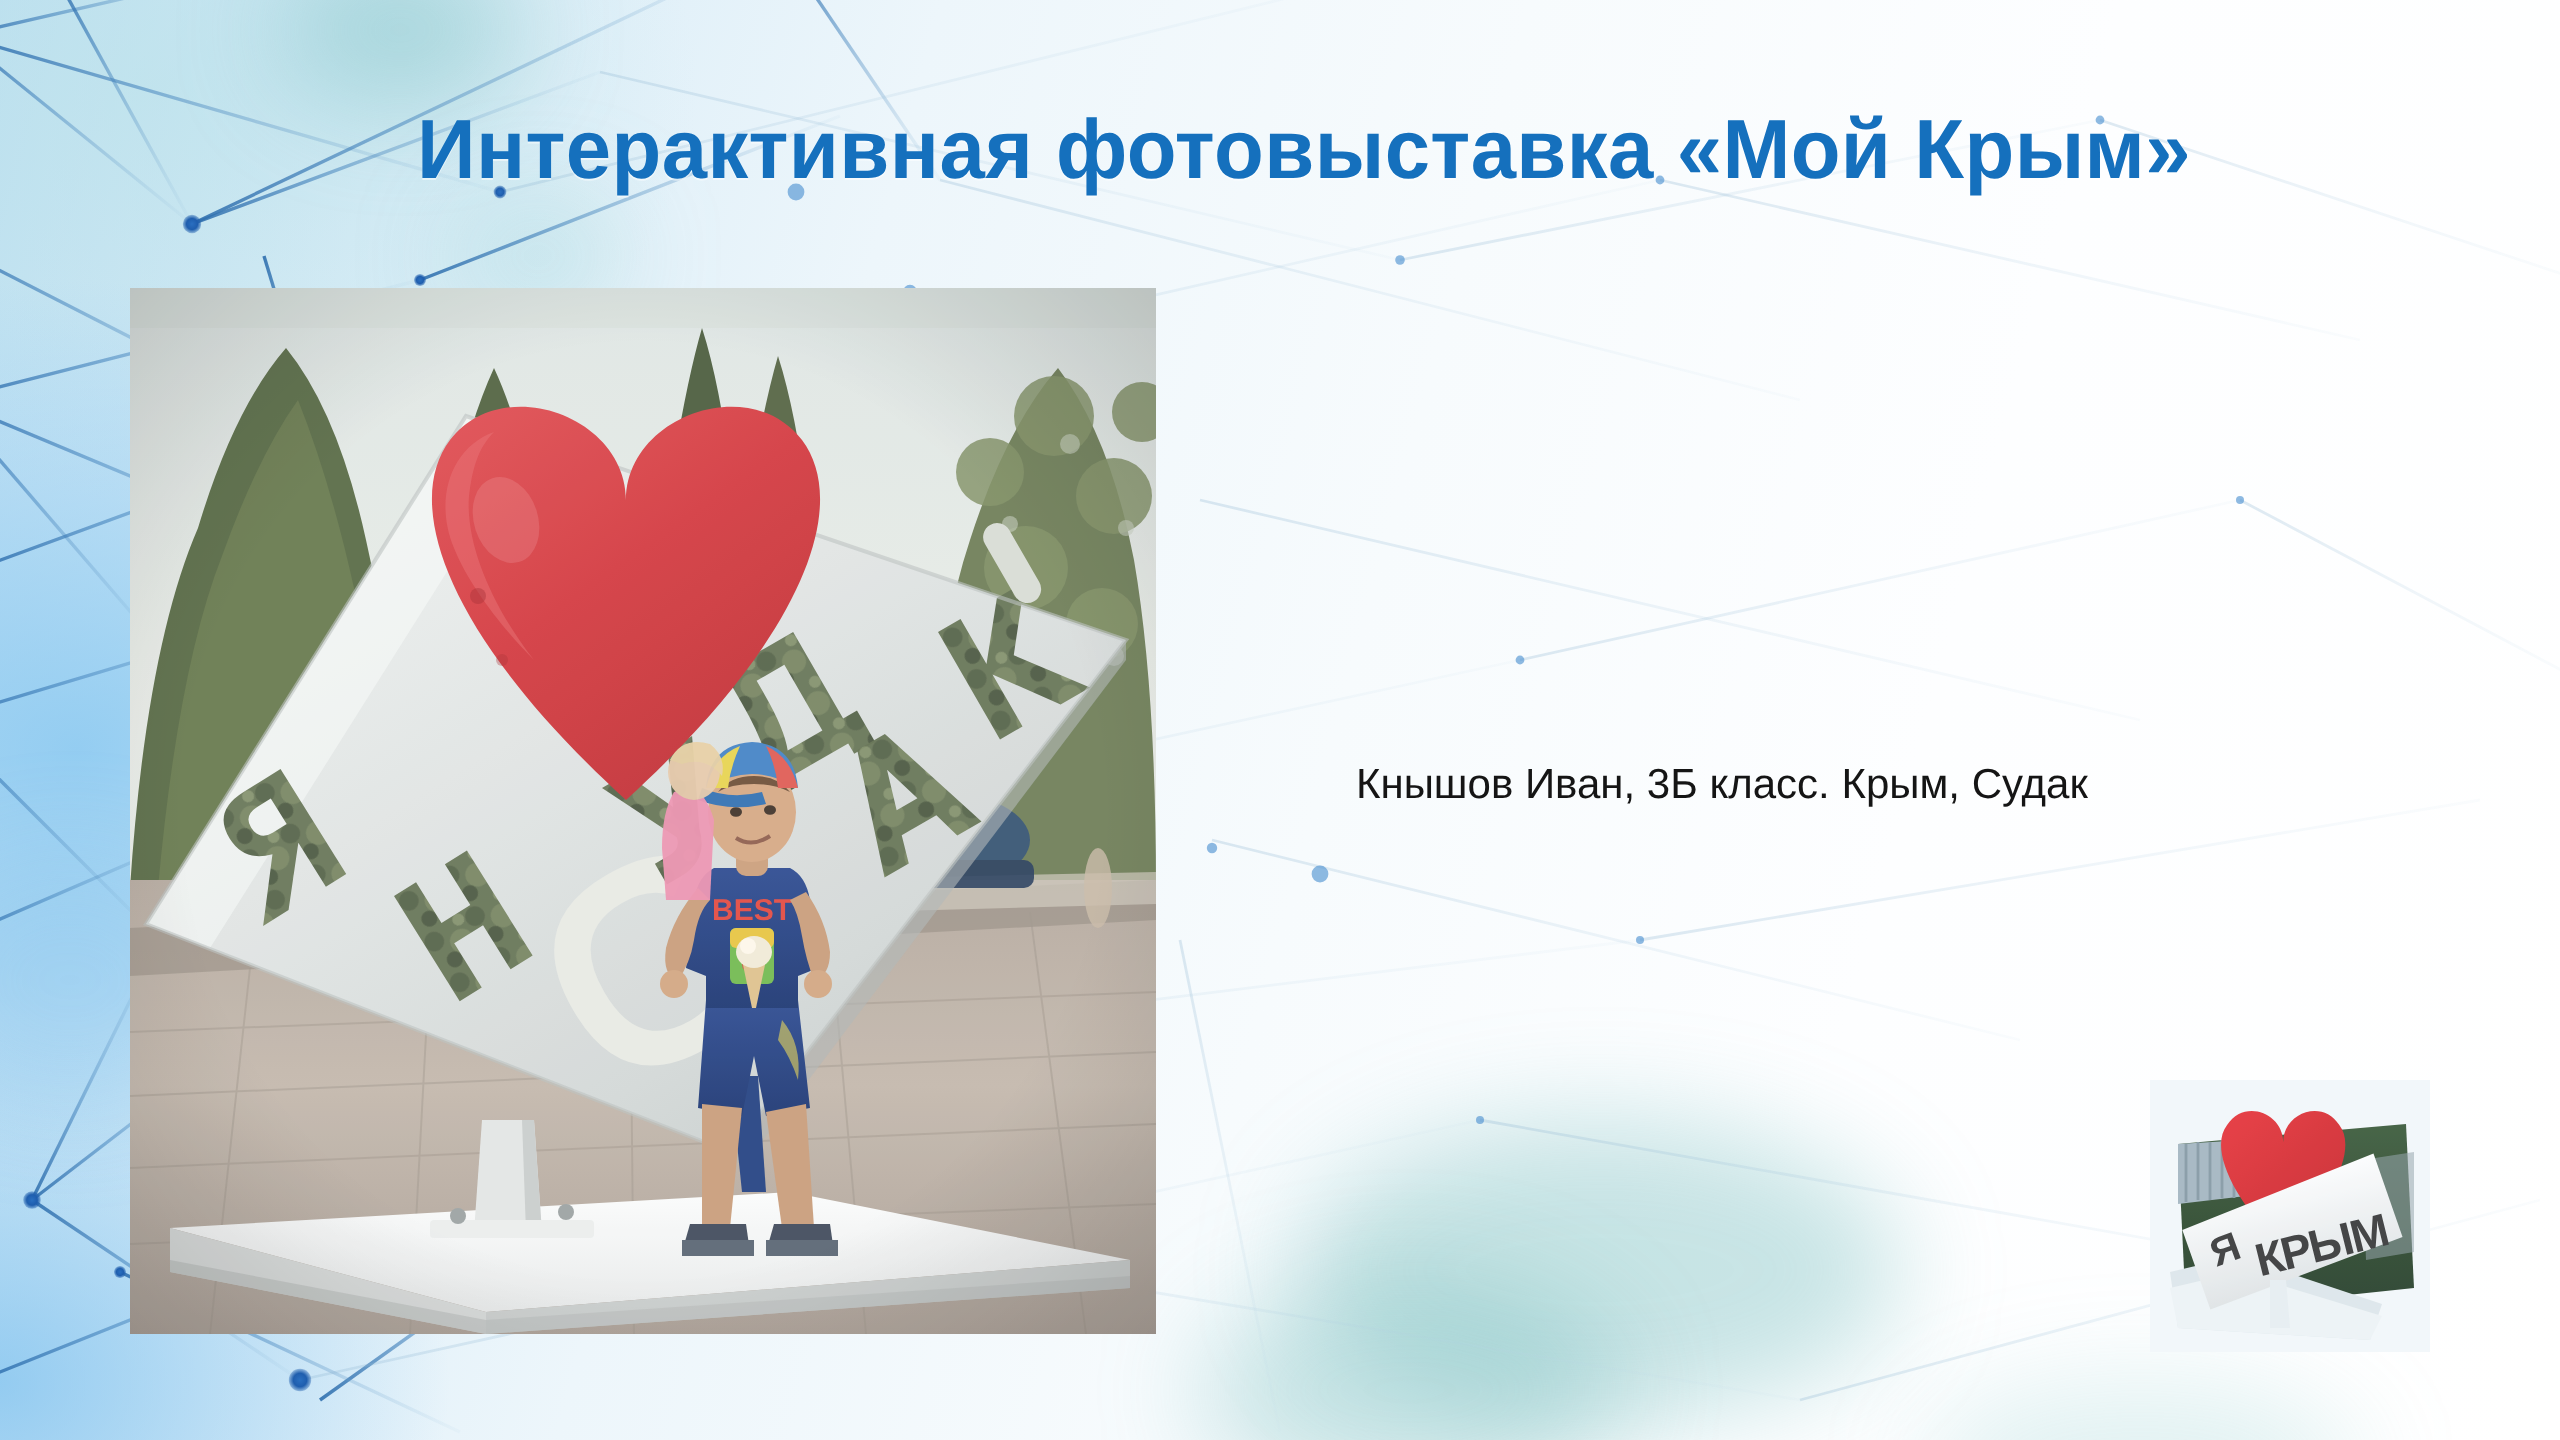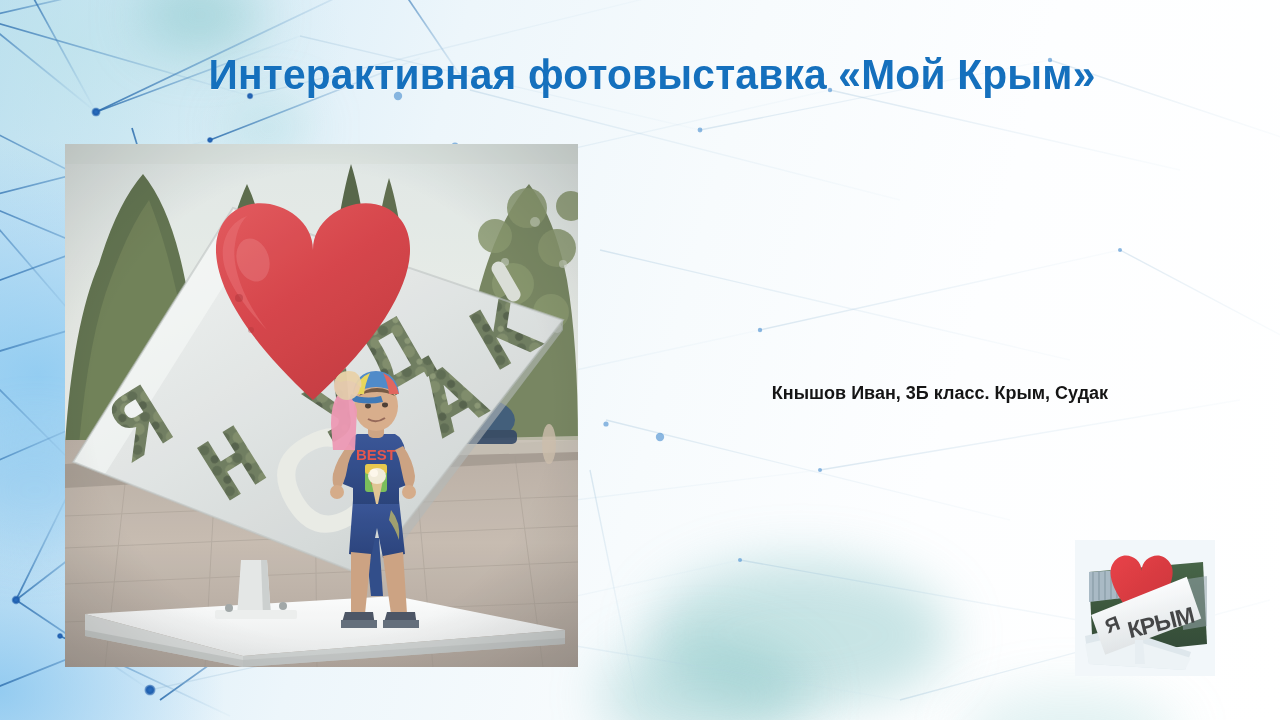--- a/index.html
+++ b/index.html
@@ -38,23 +38,23 @@
     color:#1570bd;
     white-space:nowrap;
     transform:scaleX(0.97);
     transform-origin:center center;
     text-shadow:0 1px 0 rgba(255,255,255,0.5);
   }
 
   
   #caption {
     position:absolute; left:678px; top:378px; width:524px;
-    text-align:center;
-    font-size:18px;
-    font-weight:bold;
+    text-align:left;
+    font-size:21px;
+    font-weight:normal;
     color:#151515;
     line-height:30px;
     white-space:nowrap;
   }
 
   
   #photo {
     position:absolute; left:65px; top:144px; width:513px; height:523px;
     overflow:hidden;
     background:#c8c6bd;

